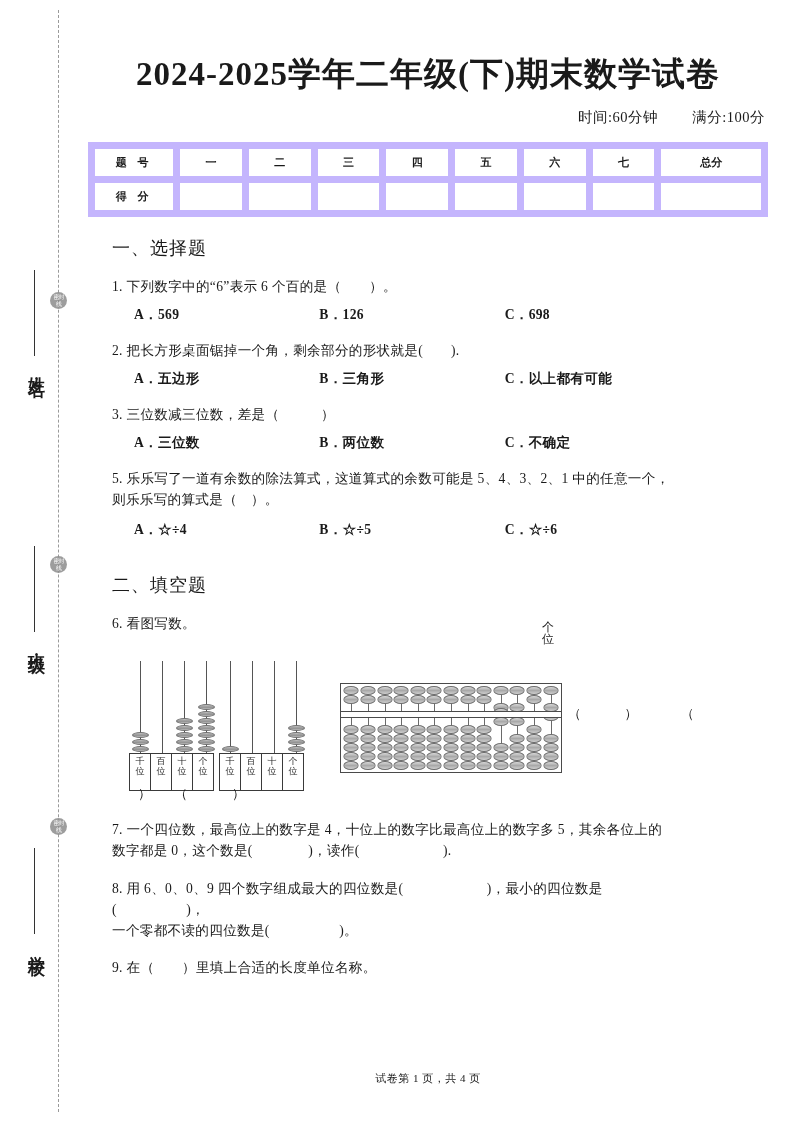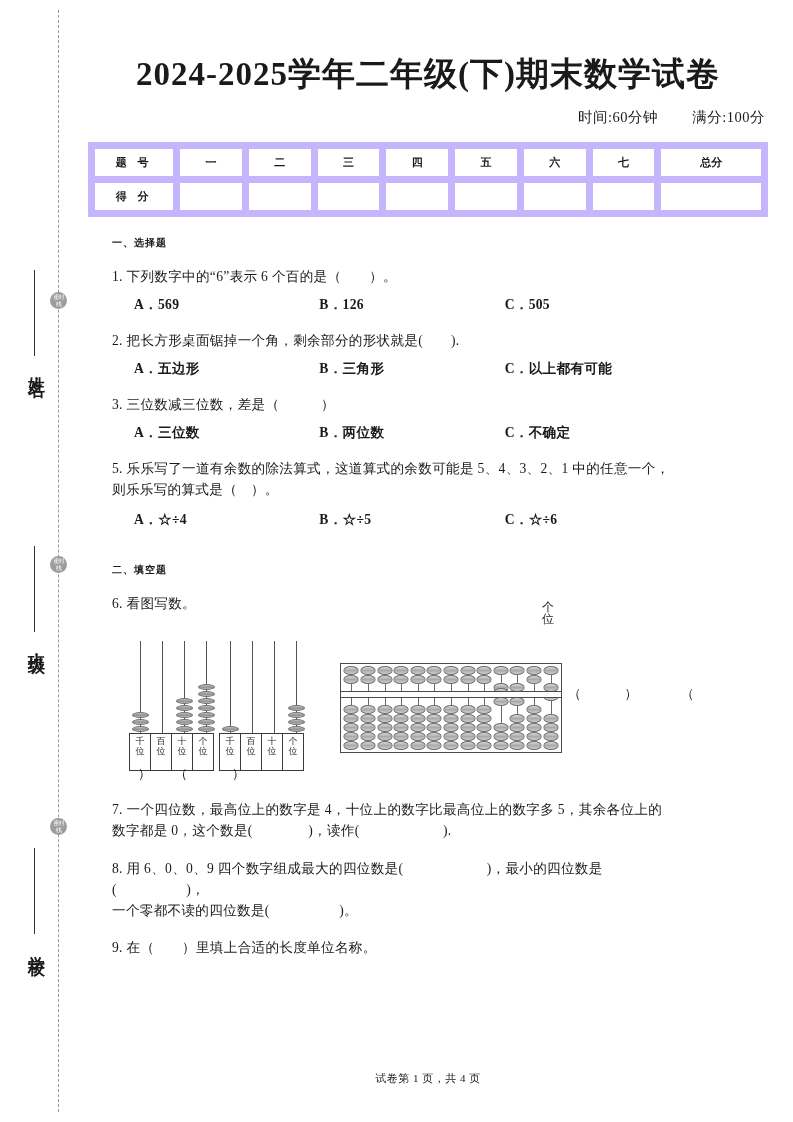--- a/index.html
+++ b/index.html
@@ -111,22 +111,22 @@
   .score-table td.head-cell { width: 76px; letter-spacing: 4px; }
   .score-table td.blank-cell { font-weight: normal; }
 
   
   .content {
     position: absolute;
     left: 112px; top: 236px;
     width: 578px;
   }
   .sec-head {
-    font-size: 10px;
-    font-weight: bold;
+    font-size: 18px;
+    font-weight: normal;
     margin: 0 0 13px 0;
     letter-spacing: 1px;
   }
   .q {
     font-size: 13.6px;
     line-height: 1.55;
     margin: 16px 0 11px 0;
     letter-spacing: .3px;
   }
   .q.tight { margin-bottom: 9px; }
@@ -338,21 +338,21 @@
 
   <div class="sec-head">一、选择题</div>
 
   <div class="q tight">
     <span>1.</span>
     <span>下列数字中的“6”表示 6 个百的是（　　）。</span>
   </div>
   <div class="opts">
     <span class="opt">A．569</span>
     <span class="opt">B．126</span>
-    <span class="opt">C．505</span>
+    <span class="opt">C．698</span>
   </div>
 
   <div class="q tight">
     <span>2.</span>
     <span>把长方形桌面锯掉一个角，剩余部分的形状就是(　　).</span>
   </div>
   <div class="opts">
     <span class="opt">A．五边形</span>
     <span class="opt">B．三角形</span>
     <span class="opt">C．以上都有可能</span>

